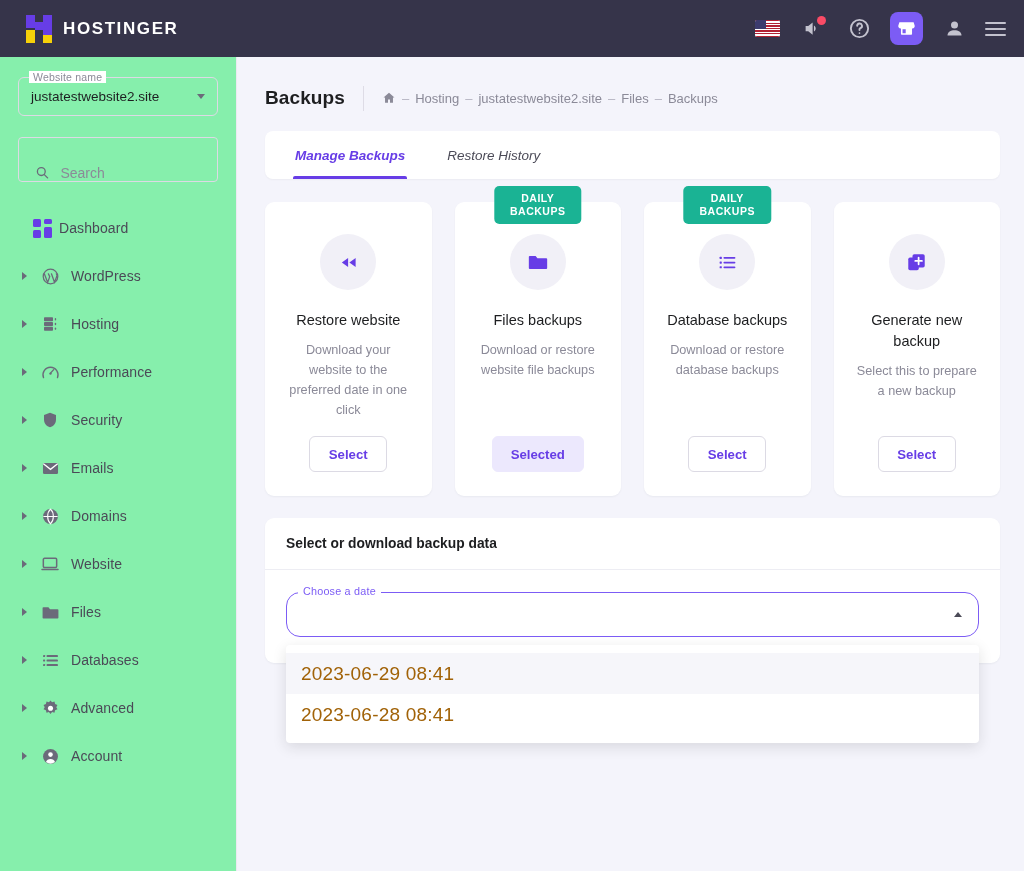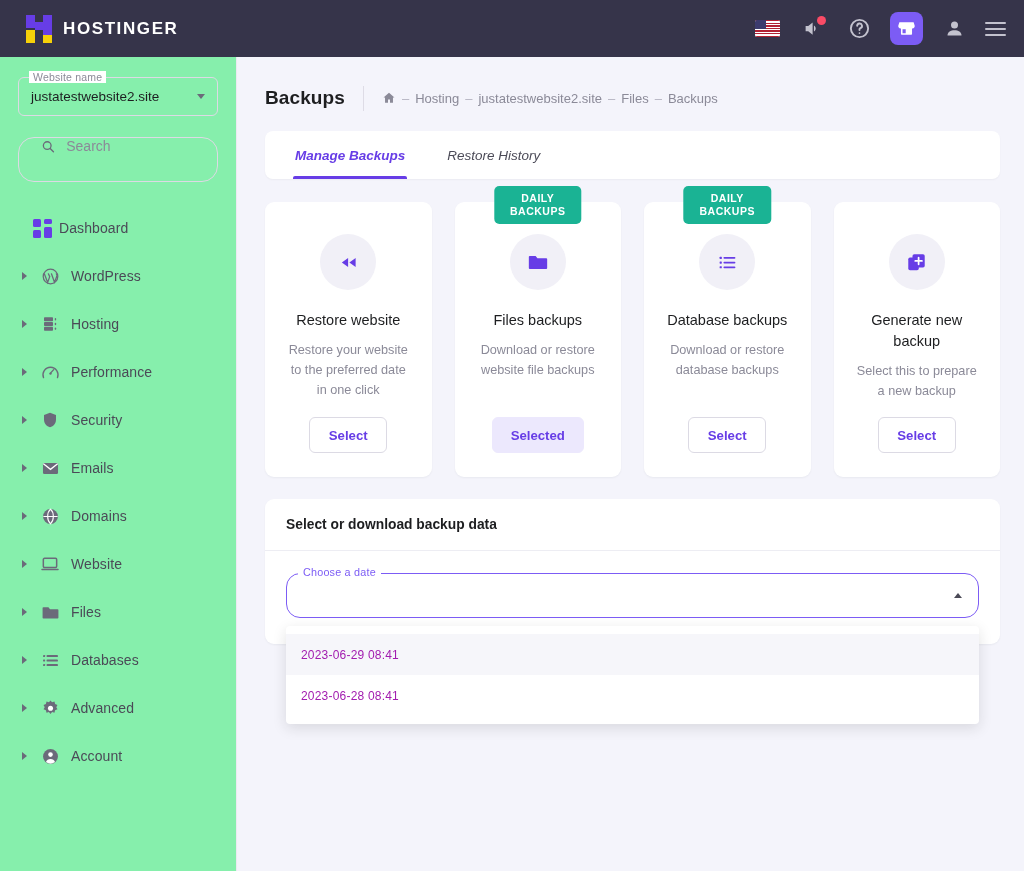--- a/index.html
+++ b/index.html
@@ -147,25 +147,25 @@
     right: 12px;
     width: 0; height: 0;
     border-left: 4.5px solid transparent;
     border-right: 4.5px solid transparent;
     border-top: 5.5px solid #6b6a7a;
   }
 
   .search-box {
     height: 45px;
     border: 1px solid #dcdae4;
-    border-radius: 16px;
-    display: flex;
-    align-items: flex-start;
+    border-radius: 4px;
+    display: flex;
+    align-items: flex-end;
     gap: 11px;
-    padding: 0 22px;
+    padding: 0 16px;
     margin-bottom: 22px;
     cursor: text;
   }
   .search-input {
     border: none;
     outline: none;
     font-family: inherit;
     font-size: 14px;
     color: #1d1e20;
     width: 100%;
@@ -428,22 +428,22 @@
     border-radius: 4px;
     box-shadow: 0 4px 14px rgba(29,30,32,.13);
     padding: 8px 0;
     z-index: 40;
   }
   .dd-opt {
     height: 41px;
     display: flex;
     align-items: center;
     padding: 0 15px;
-    font-size: 12px;
-    color: #a21caf;
+    font-size: 19px;
+    color: #a16207;
     cursor: pointer;
     letter-spacing: .2px;
   }
   .dd-opt.hovered { background: #f6f6fa; }
 </style>
 </head>
 <body>
 
 <div class="topbar">
 
@@ -722,21 +722,21 @@
 
     <div class="cards-row">
 
       <div class="bcard">
         <div class="card-ic">
           <svg width="19" height="19" viewBox="0 0 24 24" fill="#673de6">
             <path d="M11.5 6.2v11.6L3.6 12l7.9-5.8zM21 6.2v11.6L13.1 12 21 6.2z"></path>
           </svg>
         </div>
         <div class="card-title">Restore website</div>
-        <div class="card-desc">Restore your website to the preferred date in one click</div>
+        <div class="card-desc">Download your website to the preferred date in one click</div>
         <button class="card-btn">Select</button>
       </div>
 
       <div class="bcard">
         <div class="badge">DAILY
 BACKUPS</div>
         <div class="card-ic">
           <svg width="22" height="22" viewBox="0 0 24 24" fill="#673de6">
             <path d="M3 5.4h6.4l2 2.4H21a1 1 0 0 1 1 1v9.8a1 1 0 0 1-1 1H3a1 1 0 0 1-1-1V6.4a1 1 0 0 1 1-1z"></path>
           </svg>

